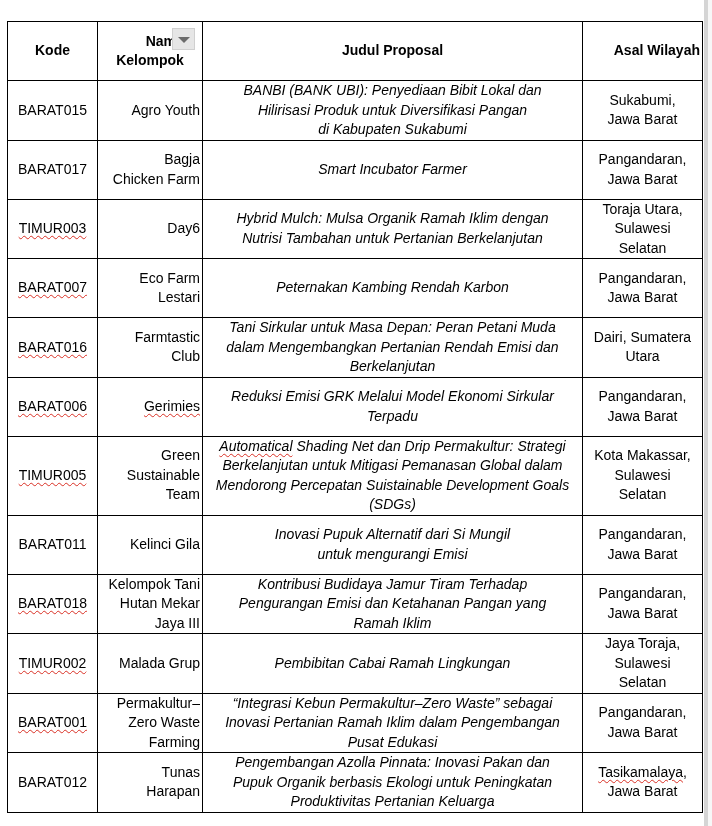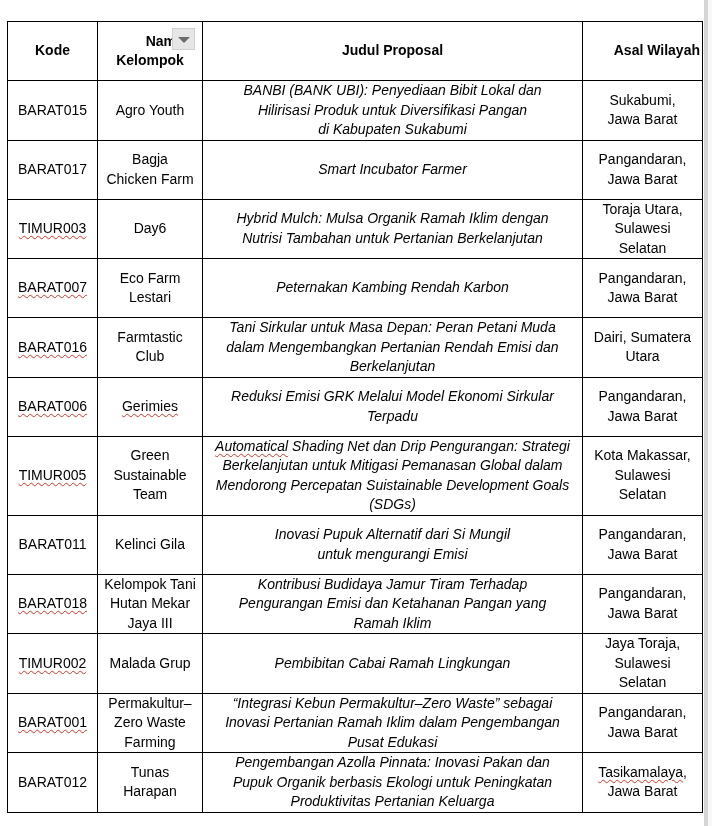--- a/index.html
+++ b/index.html
@@ -17,21 +17,21 @@
   th.asal { width: 111px; text-align: right; padding-left: 6px; }
   .nama-wrap { display: inline-block; text-align: right; }
   .filter-btn { position: absolute; left: 74px; top: 6px; width: 23px; height: 22px;
                 background: #e6e6e6; border: 1px solid #d0d0d0; box-sizing: border-box; cursor: pointer; }
   .filter-btn::after { content: ""; position: absolute; left: 5px; top: 8px;
                        border-left: 6px solid transparent; border-right: 6px solid transparent;
                        border-top: 6px solid #6b6b6b; }
   .spell { text-decoration: underline wavy #d93025; text-decoration-thickness: 1px; text-underline-offset: 2px; }
   .judul-cell { white-space: pre-line; font-style: italic; }
   .asal-cell { white-space: pre-line; }
-  .nama-cell { white-space: pre-line; }
+  .nama-cell { white-space: pre-line; text-align: right; }
 </style>
 </head>
 <body>
 
 <div class="scrollbar"></div>
 <div class="scrollbar-bg"></div>
 
 <table>
   <thead>
     <tr>
@@ -98,21 +98,21 @@
         <td class="judul-cell"><span>Reduksi Emisi GRK Melalui Model Ekonomi Sirkular
 Terpadu</span></td>
         <td class="asal-cell"><span>Pangandaran,
 Jawa Barat</span></td>
       </tr>
       <tr style="height: 78px;">
         <td><span class="spell">TIMUR005</span></td>
         <td class="nama-cell"><span>Green
 Sustainable
 Team</span></td>
-        <td class="judul-cell"><span class="spell">Automatical</span><span> Shading Net dan Drip Pengurangan: Strategi
+        <td class="judul-cell"><span class="spell">Automatical</span><span> Shading Net dan Drip Permakultur: Strategi
 Berkelanjutan untuk Mitigasi Pemanasan Global dalam
 Mendorong Percepatan Suistainable Development Goals
 (SDGs)</span></td>
         <td class="asal-cell"><span>Kota Makassar,
 Sulawesi
 Selatan</span></td>
       </tr>
       <tr style="height: 59px;">
         <td><span>BARAT011</span></td>
         <td class="nama-cell"><span>Kelinci Gila</span></td>

